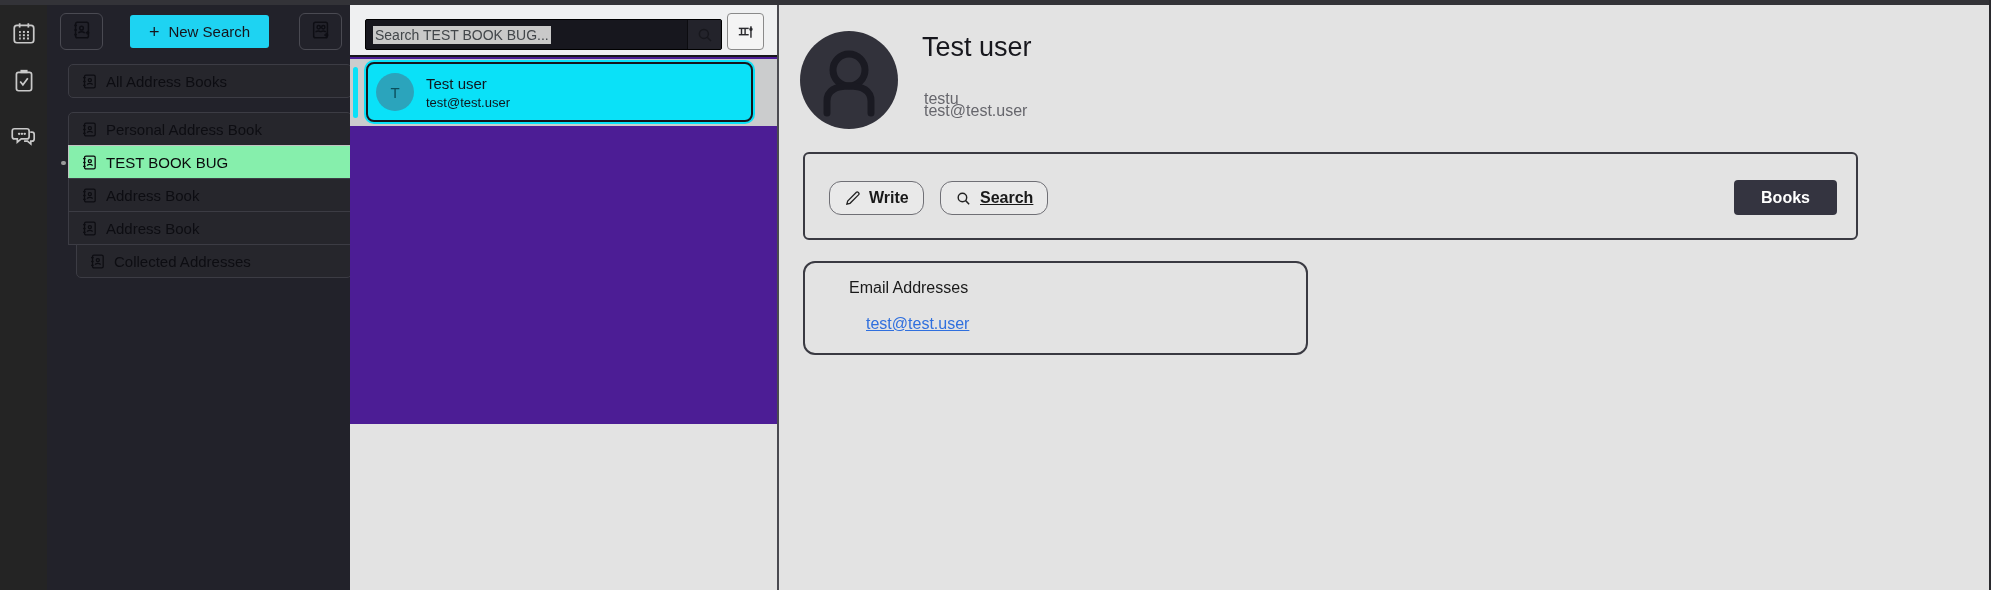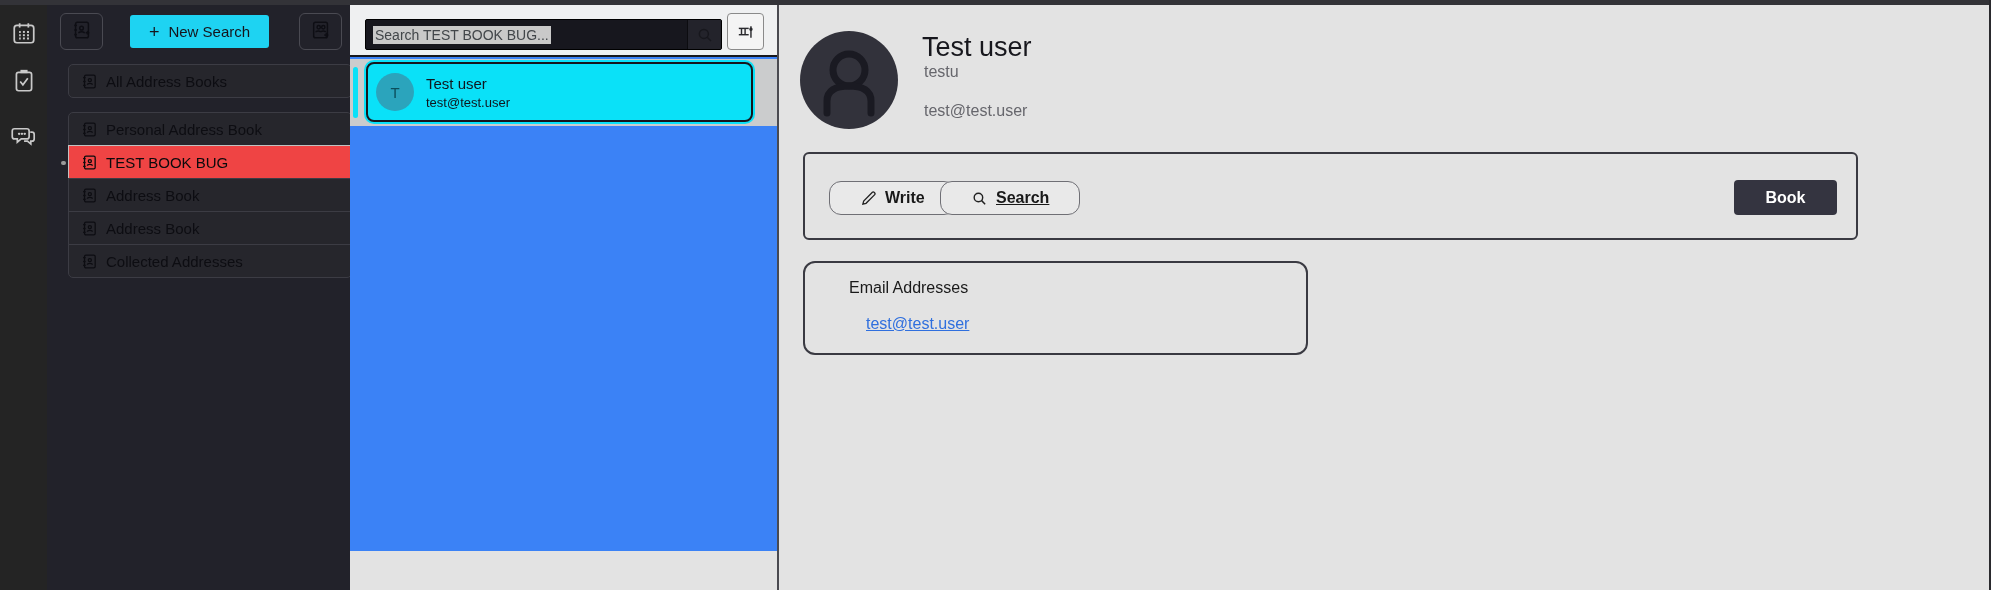--- a/index.html
+++ b/index.html
@@ -40,27 +40,27 @@
   .new-contact-btn .plus { font-size:18px; font-weight:400; line-height:1; }
   .book-list { position:absolute; top:59px; left:21px; width:284px; }
   .book-item {
     position:relative; height:34px; display:flex; align-items:center;
     border:1px solid #3c3c44; border-radius:5px; background:#26262c;
     color:#0d0d12; font-size:15px; cursor:pointer;
   }
   .book-item.first { margin-bottom:14px; }
   .book-item.grouped { border-radius:0; margin-top:-1px; }
   .book-item.grouped.grp-top { border-radius:5px 5px 0 0; margin-top:0; }
-  .book-item.grouped.grp-bottom { border-radius:0 0 5px 5px; }
-  .book-item.selected { background:#ef4444; border-color:#c2c2c2; color:#0a0a0c; }
+  .book-item.grouped.grp-bottom { border-radius:0 0 5px 5px;margin-left:8px; }
+  .book-item.selected { background:#86efac; border-color:#c2c2c2; color:#0a0a0c; }
   .book-item .bicon { margin:0 8px 0 12px; display:flex; color:inherit; }
   .sel-dash { position:absolute; left:-8px; top:15px; width:5px; height:4px; background:#9a9a9a; border-radius:2px; }
 
   
-  .contacts-col { position:absolute; top:5px; left:350px; width:427px; height:546px; background:#3b82f6; }
+  .contacts-col { position:absolute; top:5px; left:350px; width:427px; height:419px; background:#4c1d95; }
   .contacts-header { position:absolute; top:0; left:0; width:427px; height:52px; background:#eff0f1; border-bottom:2px solid #17171b; }
   .search-box {
     position:absolute; top:14px; left:15px; width:357px; height:31px;
     background:#17171e; border:1px solid #000; border-radius:2px;
     display:flex; align-items:center; cursor:text;
   }
   .search-text { margin-left:7px; font-size:14px; color:#42464a; background:#c9c9c9; padding:1px 2px; white-space:nowrap; }
   .search-btn-seg {
     position:absolute; right:0; top:0; width:34px; height:29px;
     background:#23232b; border-left:1px solid #0c0c10;
@@ -89,32 +89,32 @@
   .col-sep { position:absolute; top:5px; left:777px; width:2px; height:585px; background:#4a4a50; }
 
   
   .detail-pane { position:absolute; top:5px; left:779px; width:1212px; height:585px; background:#e3e3e3; }
   .detail-avatar {
     position:absolute; left:21px; top:26px; width:98px; height:98px;
     border-radius:50%; background:#32323b; overflow:hidden;
     display:flex; align-items:center; justify-content:center;
   }
   .detail-name { position:absolute; left:143px; top:27px; font-size:27px; font-weight:500; color:#17171d; }
-  .detail-nick { position:absolute; left:145px; top:58px; font-size:16px; color:#66666c; }
+  .detail-nick { position:absolute; left:145px; top:85px; font-size:16px; color:#66666c; }
   .detail-email { position:absolute; left:145px; top:97px; font-size:16px; color:#66666c; }
 
   .toolbar-box {
     position:absolute; left:24px; top:147px; width:1055px; height:88px;
     border:2px solid #3a3a42; border-radius:6px;
   }
   .tb-btn {
     position:absolute; top:27px; height:34px;
     background:#e9e9e9; border:1px solid #6f6f75; border-radius:12px;
     font-family:inherit; font-size:16px; font-weight:700; color:#191919;
-    display:flex; align-items:center; gap:8px; padding:0 30px; cursor:pointer;
+    display:flex; align-items:center; gap:8px; padding:0 14px; cursor:pointer;
   }
   .tb-write { left:24px; }
   .tb-search { left:135px;text-decoration:underline; }
   .edit-btn {
     position:absolute; top:26px; right:19px; width:103px; height:35px;
     background:#343440; border:none; border-radius:4px;
     font-family:inherit; font-size:16px; font-weight:700; color:#ffffff; cursor:pointer;
   }
 
   .email-box {
@@ -345,20 +345,20 @@
       </svg>
       <span>Write</span>
     </button>
     <button class="tb-btn tb-search">
       <svg width="17" height="17" viewBox="0 0 24 24" fill="none" stroke="#222" stroke-width="2">
         <circle cx="10.5" cy="10.5" r="6"></circle>
           <line x1="15" y1="15" x2="20" y2="20"></line>
       </svg>
       <span>Search</span>
     </button>
-    <button class="edit-btn">Book</button>
+    <button class="edit-btn">Books</button>
   </div>
 
   <div class="email-box">
     <div class="email-title">Email Addresses</div>
     <a class="email-link">test@test.user</a>
   </div>
 </main>
 
 </body></html>

